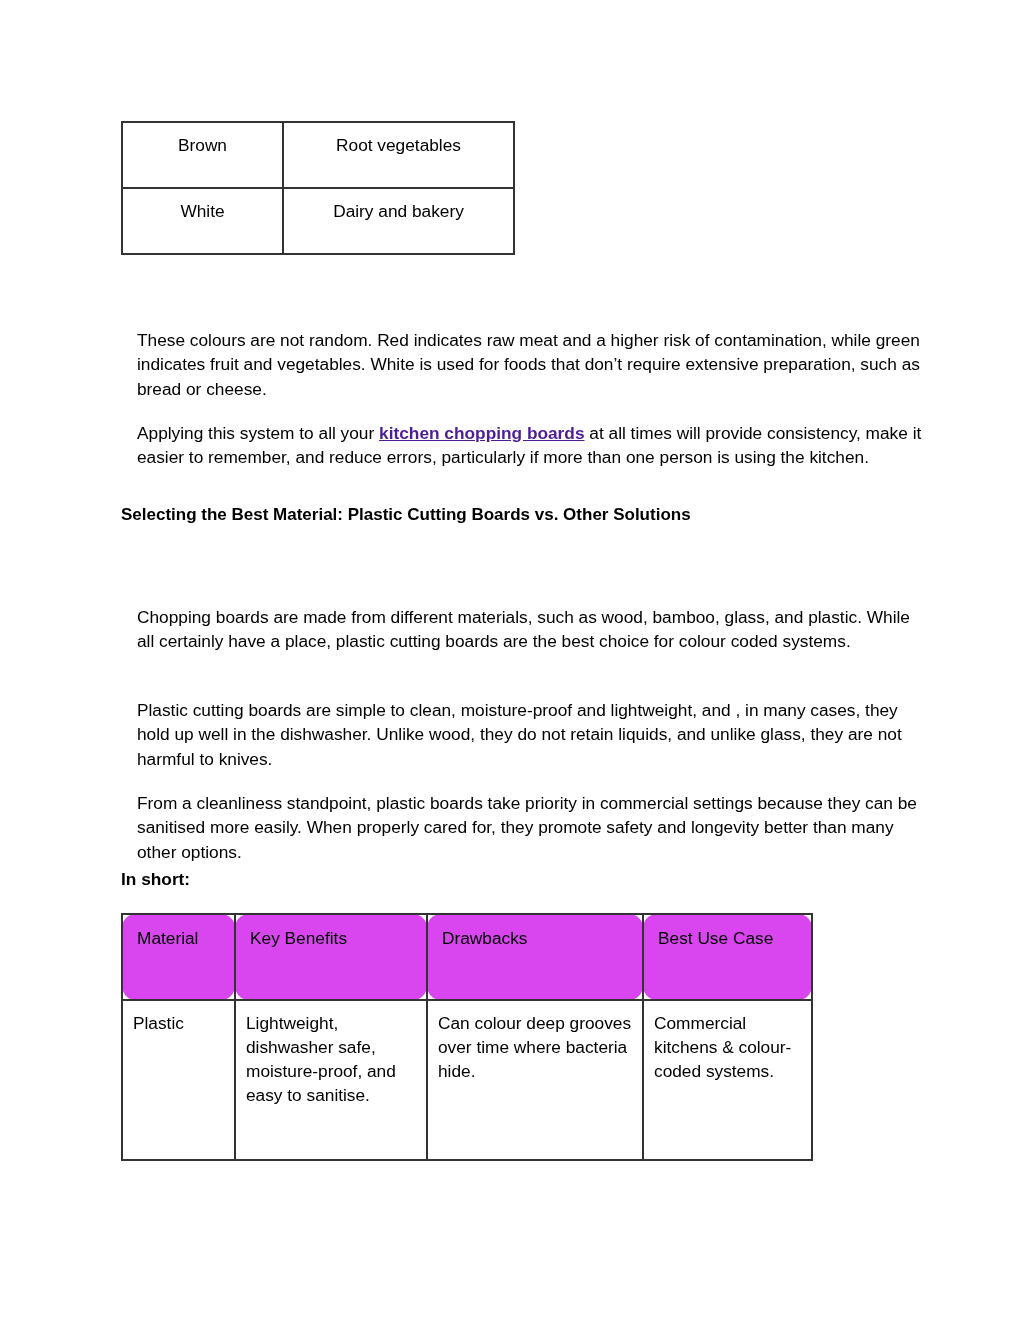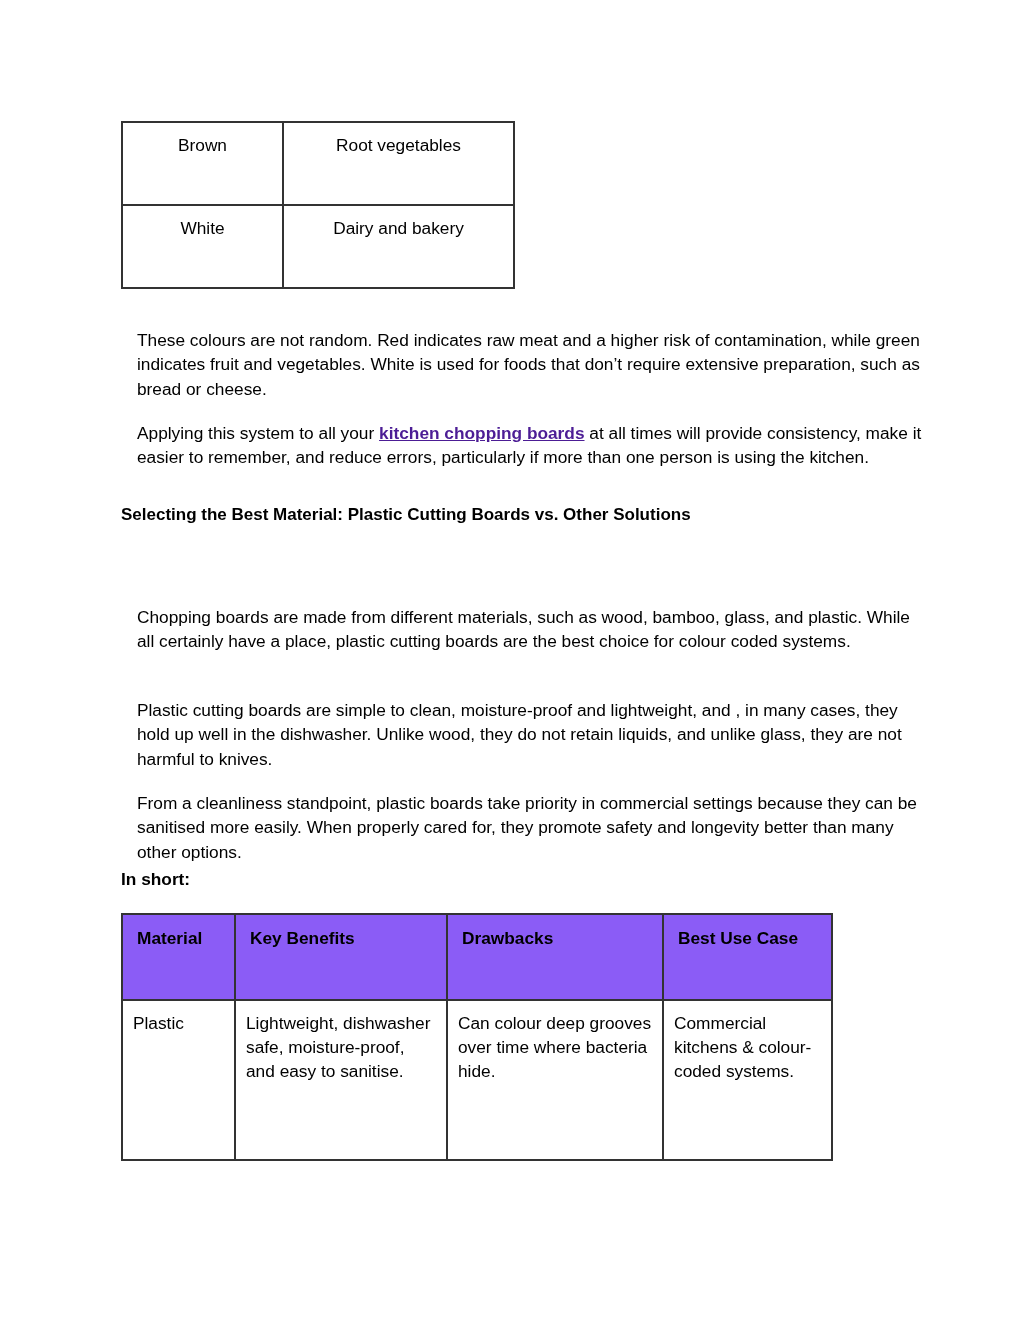--- a/index.html
+++ b/index.html
@@ -5,38 +5,38 @@
     html, body { margin: 0; padding: 0; background: #ffffff; }
     body {
       width: 1024px; height: 1325px; position: relative; overflow: hidden;
       font-family: "Liberation Sans", sans-serif; color: #000000;
     }
     .page { position: absolute; left: 121px; top: 0; width: 790px; }
     table { border-collapse: collapse; font-family: "Liberation Sans", sans-serif; }
     td, th { border: 2px solid #333333; vertical-align: top; font-size: 17.3px; line-height: 24px; }
 
     .color-table { position: absolute; top: 121px; left: 0; }
-    .color-table td { text-align: center; padding: 10px 8px 13px 8px; height: 83px; box-sizing: border-box; }
+    .color-table td { text-align: center; padding: 10px 8px 13px 8px; height: 66px; box-sizing: border-box; }
     .color-table td.c1 { width: 161px; }
     .color-table td.c2 { width: 231px; }
 
     p.body { position: absolute; left: 0; margin: 16px; font-size: 17.3px; line-height: 24.3px; width: 790px; }
     a.link { color: #4c1d95; font-weight: bold; text-decoration: underline; }
 
     h2.heading { position: absolute; left: 0; top: 497px; margin: 0; font-weight: bold;
       font-size: 17px; line-height: 35.5px; width: 760px; }
 
     .short-label { position: absolute; left: 0; top: 869px; margin: 0; font-size: 17.3px; font-weight: bold; }
 
     .material-table { position: absolute; top: 913px; left: 0; }
-    .material-table th { background: #8b5cf6; text-align: left; font-weight: bold; padding: 11px 14px 0 14px;
-      height: 86px; box-sizing: border-box; }
+    .material-table th { background: #d946ef; text-align: left; font-weight: normal; padding: 11px 14px 0 14px;
+      height: 86px; box-sizing: border-box; border-radius: 14px; }
     .material-table td { text-align: left; padding: 10px 10px 0 10px; height: 160px; box-sizing: border-box; }
     .material-table .w1 { width: 113px; }
-    .material-table .w2 { width: 212px; }
+    .material-table .w2 { width: 192px; }
     .material-table .w3 { width: 216px; }
     .material-table .w4 { width: 169px; }
   </style>
 </head>
 <body>
 
 <div class="page">
 
   <table class="color-table">
     <tbody>

